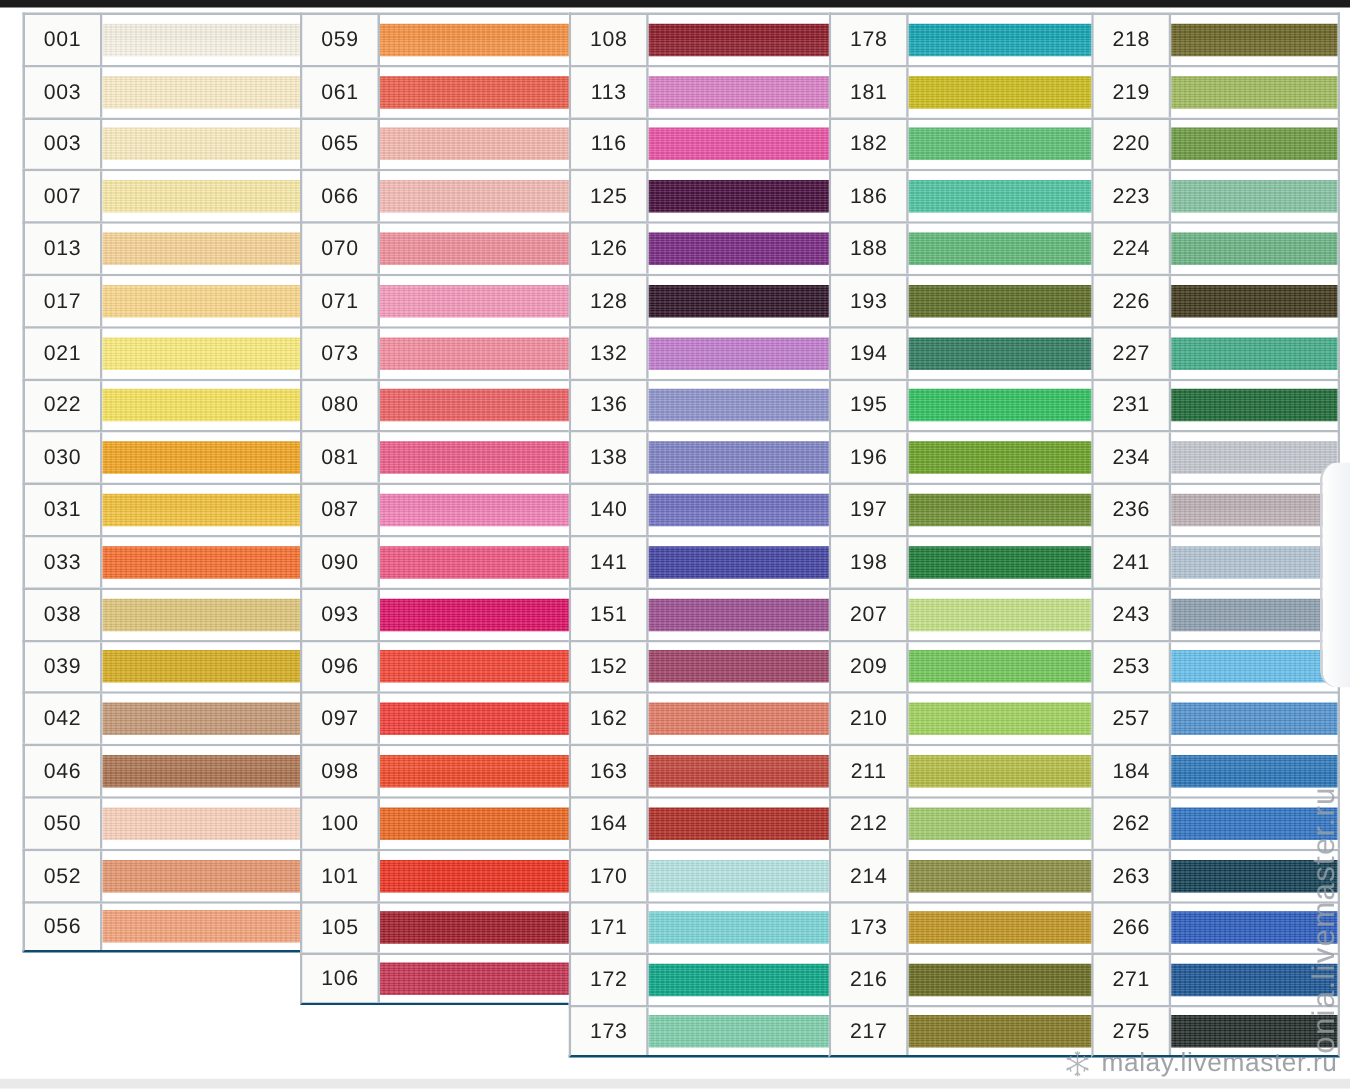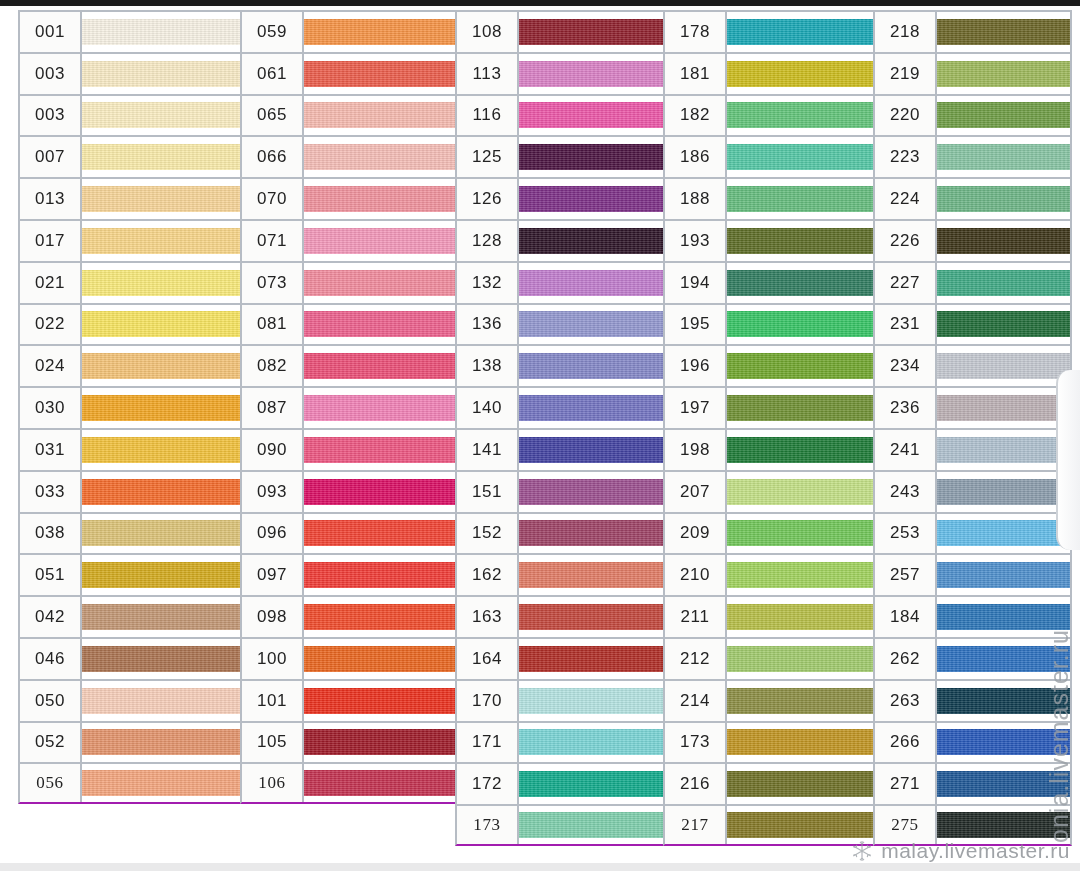--- a/index.html
+++ b/index.html
@@ -46,22 +46,21 @@
   .swatch-row{
     display:flex;
     align-items:stretch;
     box-sizing:border-box;
     border-top:2px solid #b6bcc4;
     border-left:2px solid #b6bcc4;
     background:#fbfbfa;
     height:41.8px;
   }
   .swatch-row.last-row{
-    border-bottom:2px solid #a21caf;
-    font-family:Liberation Serif, serif;
+    border-bottom:2px solid #0c4a6e;
   }
   .color-column:last-child .swatch-row{
     border-right:2px solid #b6bcc4;
     justify-content:flex-end;
   }
   .code-cell{
     width:62px;
     flex:0 0 62px;
     display:flex;
     align-items:center;
@@ -187,26 +186,20 @@
             <div class="thread-band" style="background: rgb(247, 232, 120);"></div>
           </div>
         </div>
         <div class="swatch-row">
           <div class="code-cell">022</div>
           <div class="color-cell">
             <div class="thread-band" style="background: rgb(246, 227, 94);"></div>
           </div>
         </div>
         <div class="swatch-row">
-          <div class="code-cell">024</div>
-          <div class="color-cell">
-            <div class="thread-band" style="background: rgb(243, 194, 118);"></div>
-          </div>
-        </div>
-        <div class="swatch-row">
           <div class="code-cell">030</div>
           <div class="color-cell">
             <div class="thread-band" style="background: rgb(240, 165, 34);"></div>
           </div>
         </div>
         <div class="swatch-row">
           <div class="code-cell">031</div>
           <div class="color-cell">
             <div class="thread-band" style="background: rgb(240, 192, 58);"></div>
           </div>
@@ -217,21 +210,21 @@
             <div class="thread-band" style="background: rgb(243, 106, 42);"></div>
           </div>
         </div>
         <div class="swatch-row">
           <div class="code-cell">038</div>
           <div class="color-cell">
             <div class="thread-band" style="background: rgb(219, 194, 118);"></div>
           </div>
         </div>
         <div class="swatch-row">
-          <div class="code-cell">051</div>
+          <div class="code-cell">039</div>
           <div class="color-cell">
             <div class="thread-band" style="background: rgb(210, 169, 28);"></div>
           </div>
         </div>
         <div class="swatch-row">
           <div class="code-cell">042</div>
           <div class="color-cell">
             <div class="thread-band" style="background: rgb(193, 149, 114);"></div>
           </div>
         </div>
@@ -297,29 +290,29 @@
             <div class="thread-band" style="background: rgb(242, 150, 184);"></div>
           </div>
         </div>
         <div class="swatch-row">
           <div class="code-cell">073</div>
           <div class="color-cell">
             <div class="thread-band" style="background: rgb(240, 138, 156);"></div>
           </div>
         </div>
         <div class="swatch-row">
+          <div class="code-cell">080</div>
+          <div class="color-cell">
+            <div class="thread-band" style="background: rgb(237, 100, 102);"></div>
+          </div>
+        </div>
+        <div class="swatch-row">
           <div class="code-cell">081</div>
           <div class="color-cell">
             <div class="thread-band" style="background: rgb(236, 95, 140);"></div>
-          </div>
-        </div>
-        <div class="swatch-row">
-          <div class="code-cell">082</div>
-          <div class="color-cell">
-            <div class="thread-band" style="background: rgb(234, 78, 118);"></div>
           </div>
         </div>
         <div class="swatch-row">
           <div class="code-cell">087</div>
           <div class="color-cell">
             <div class="thread-band" style="background: rgb(240, 128, 181);"></div>
           </div>
         </div>
         <div class="swatch-row">
           <div class="code-cell">090</div>

